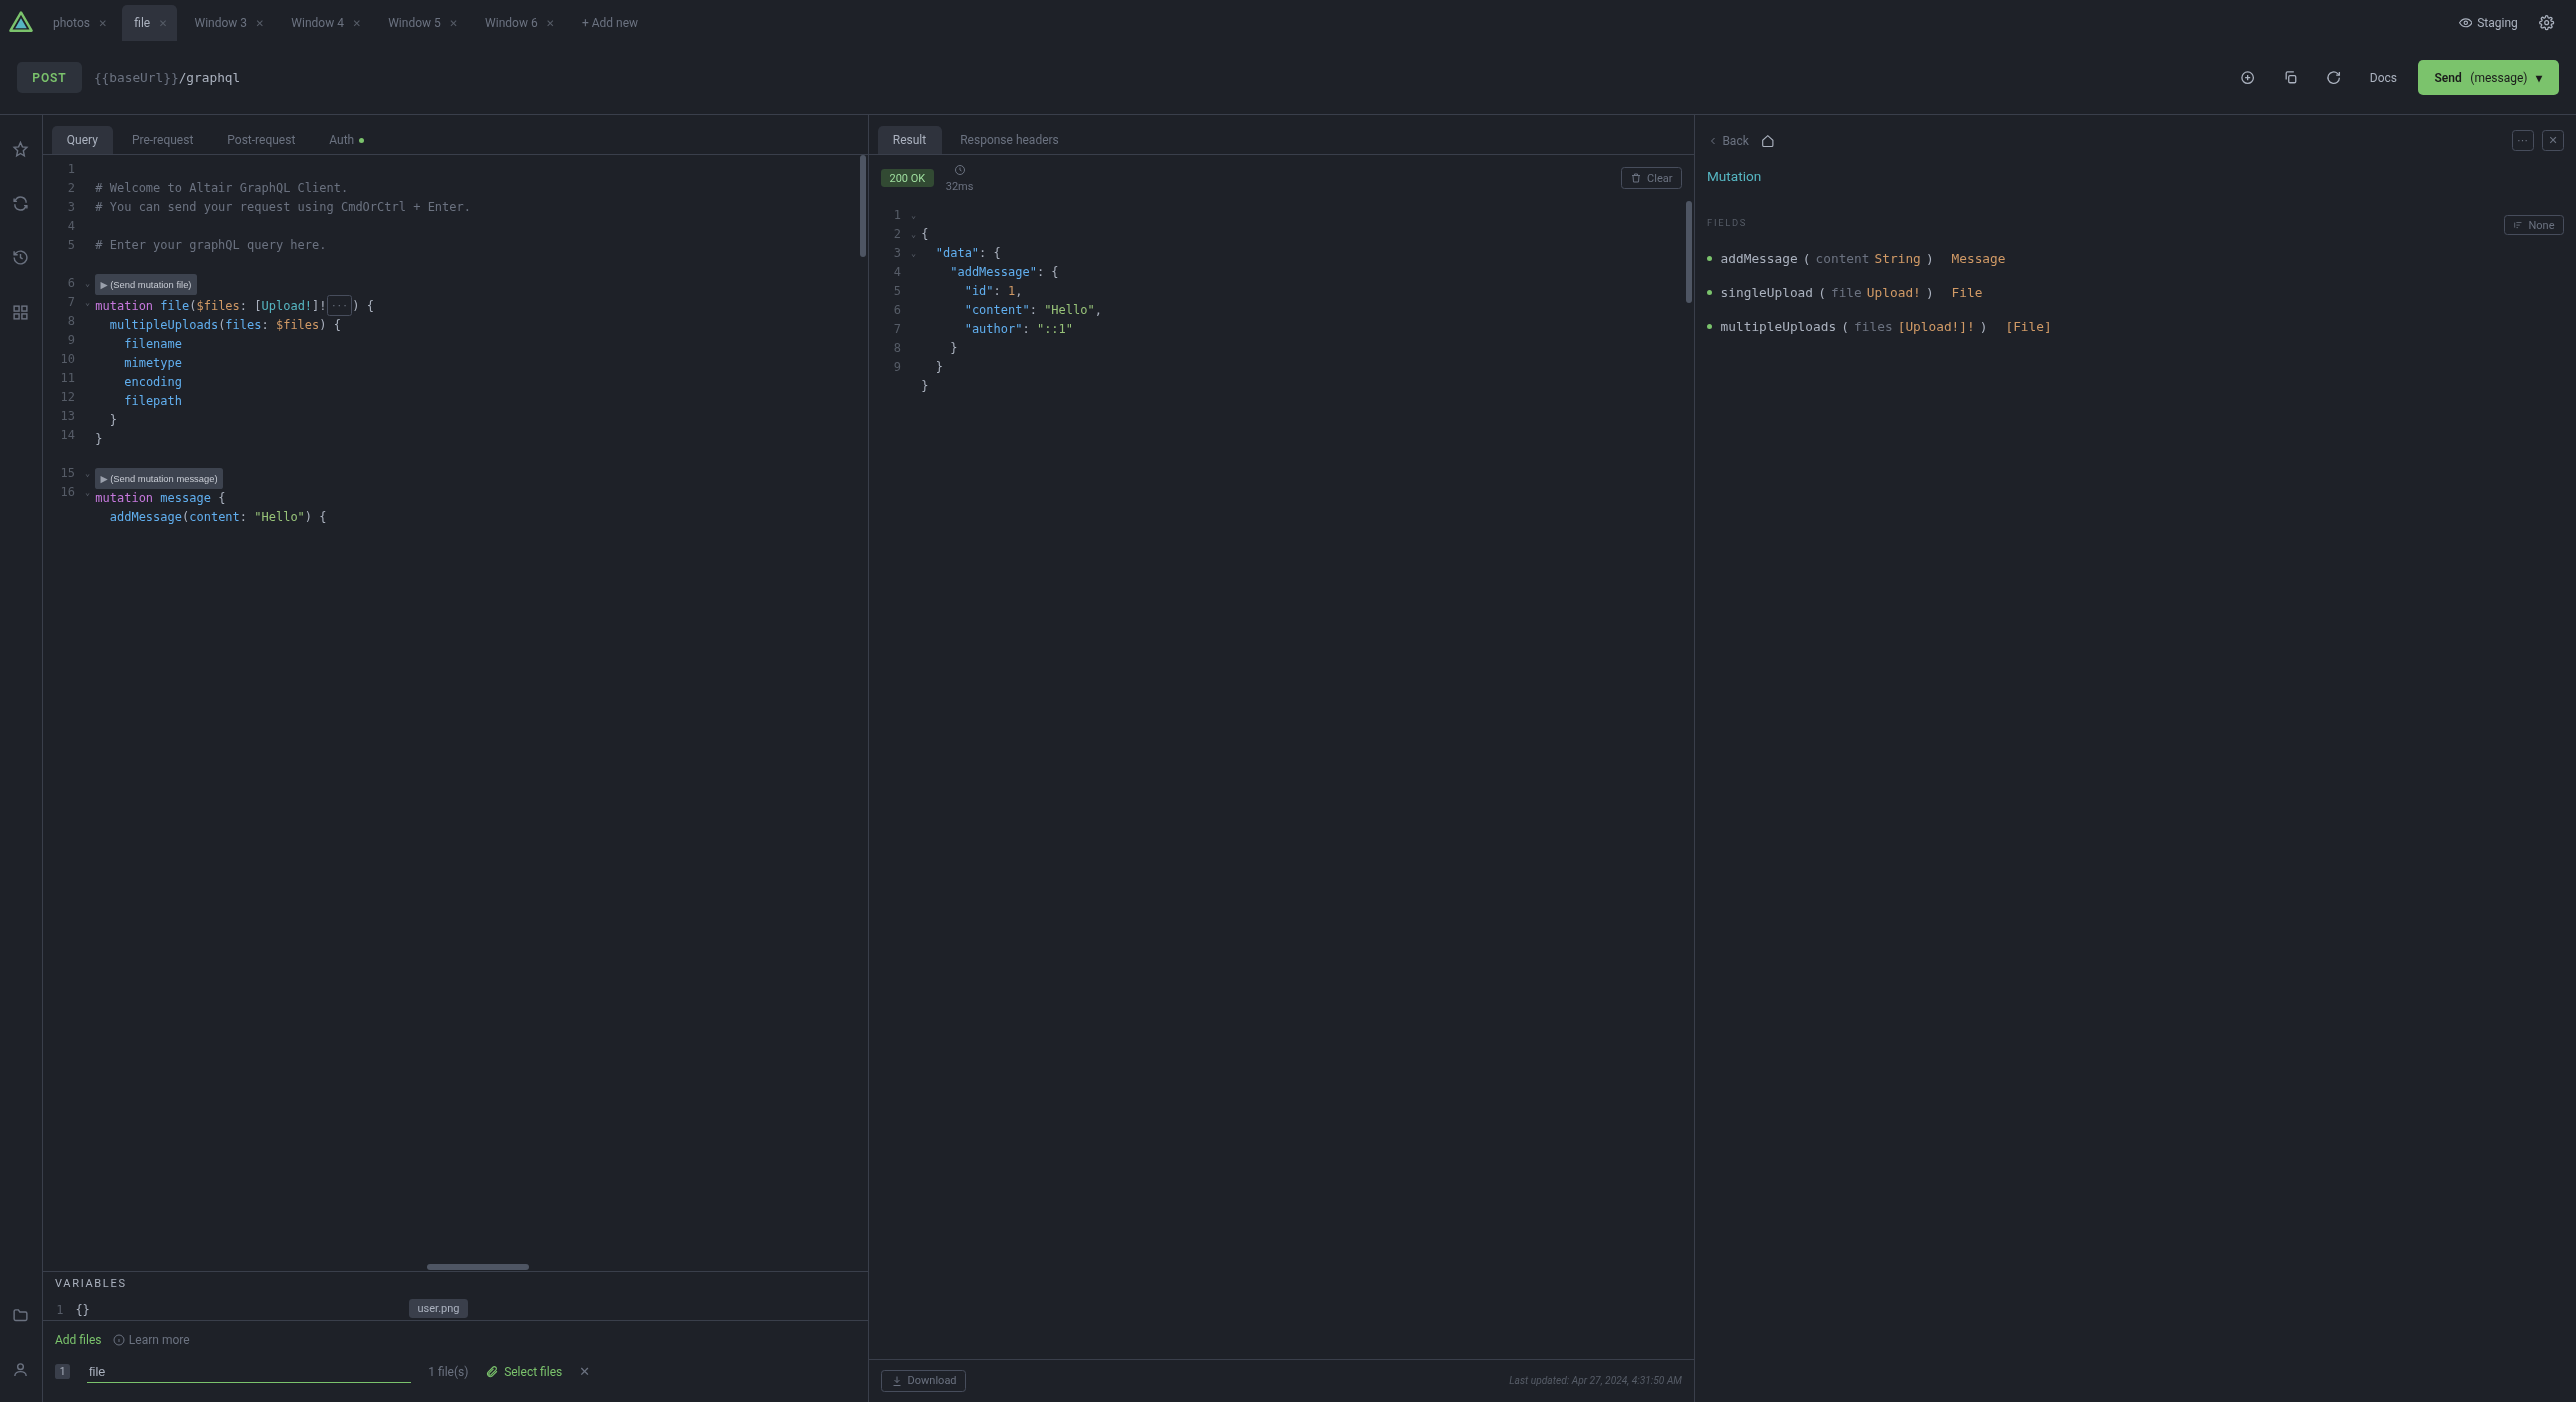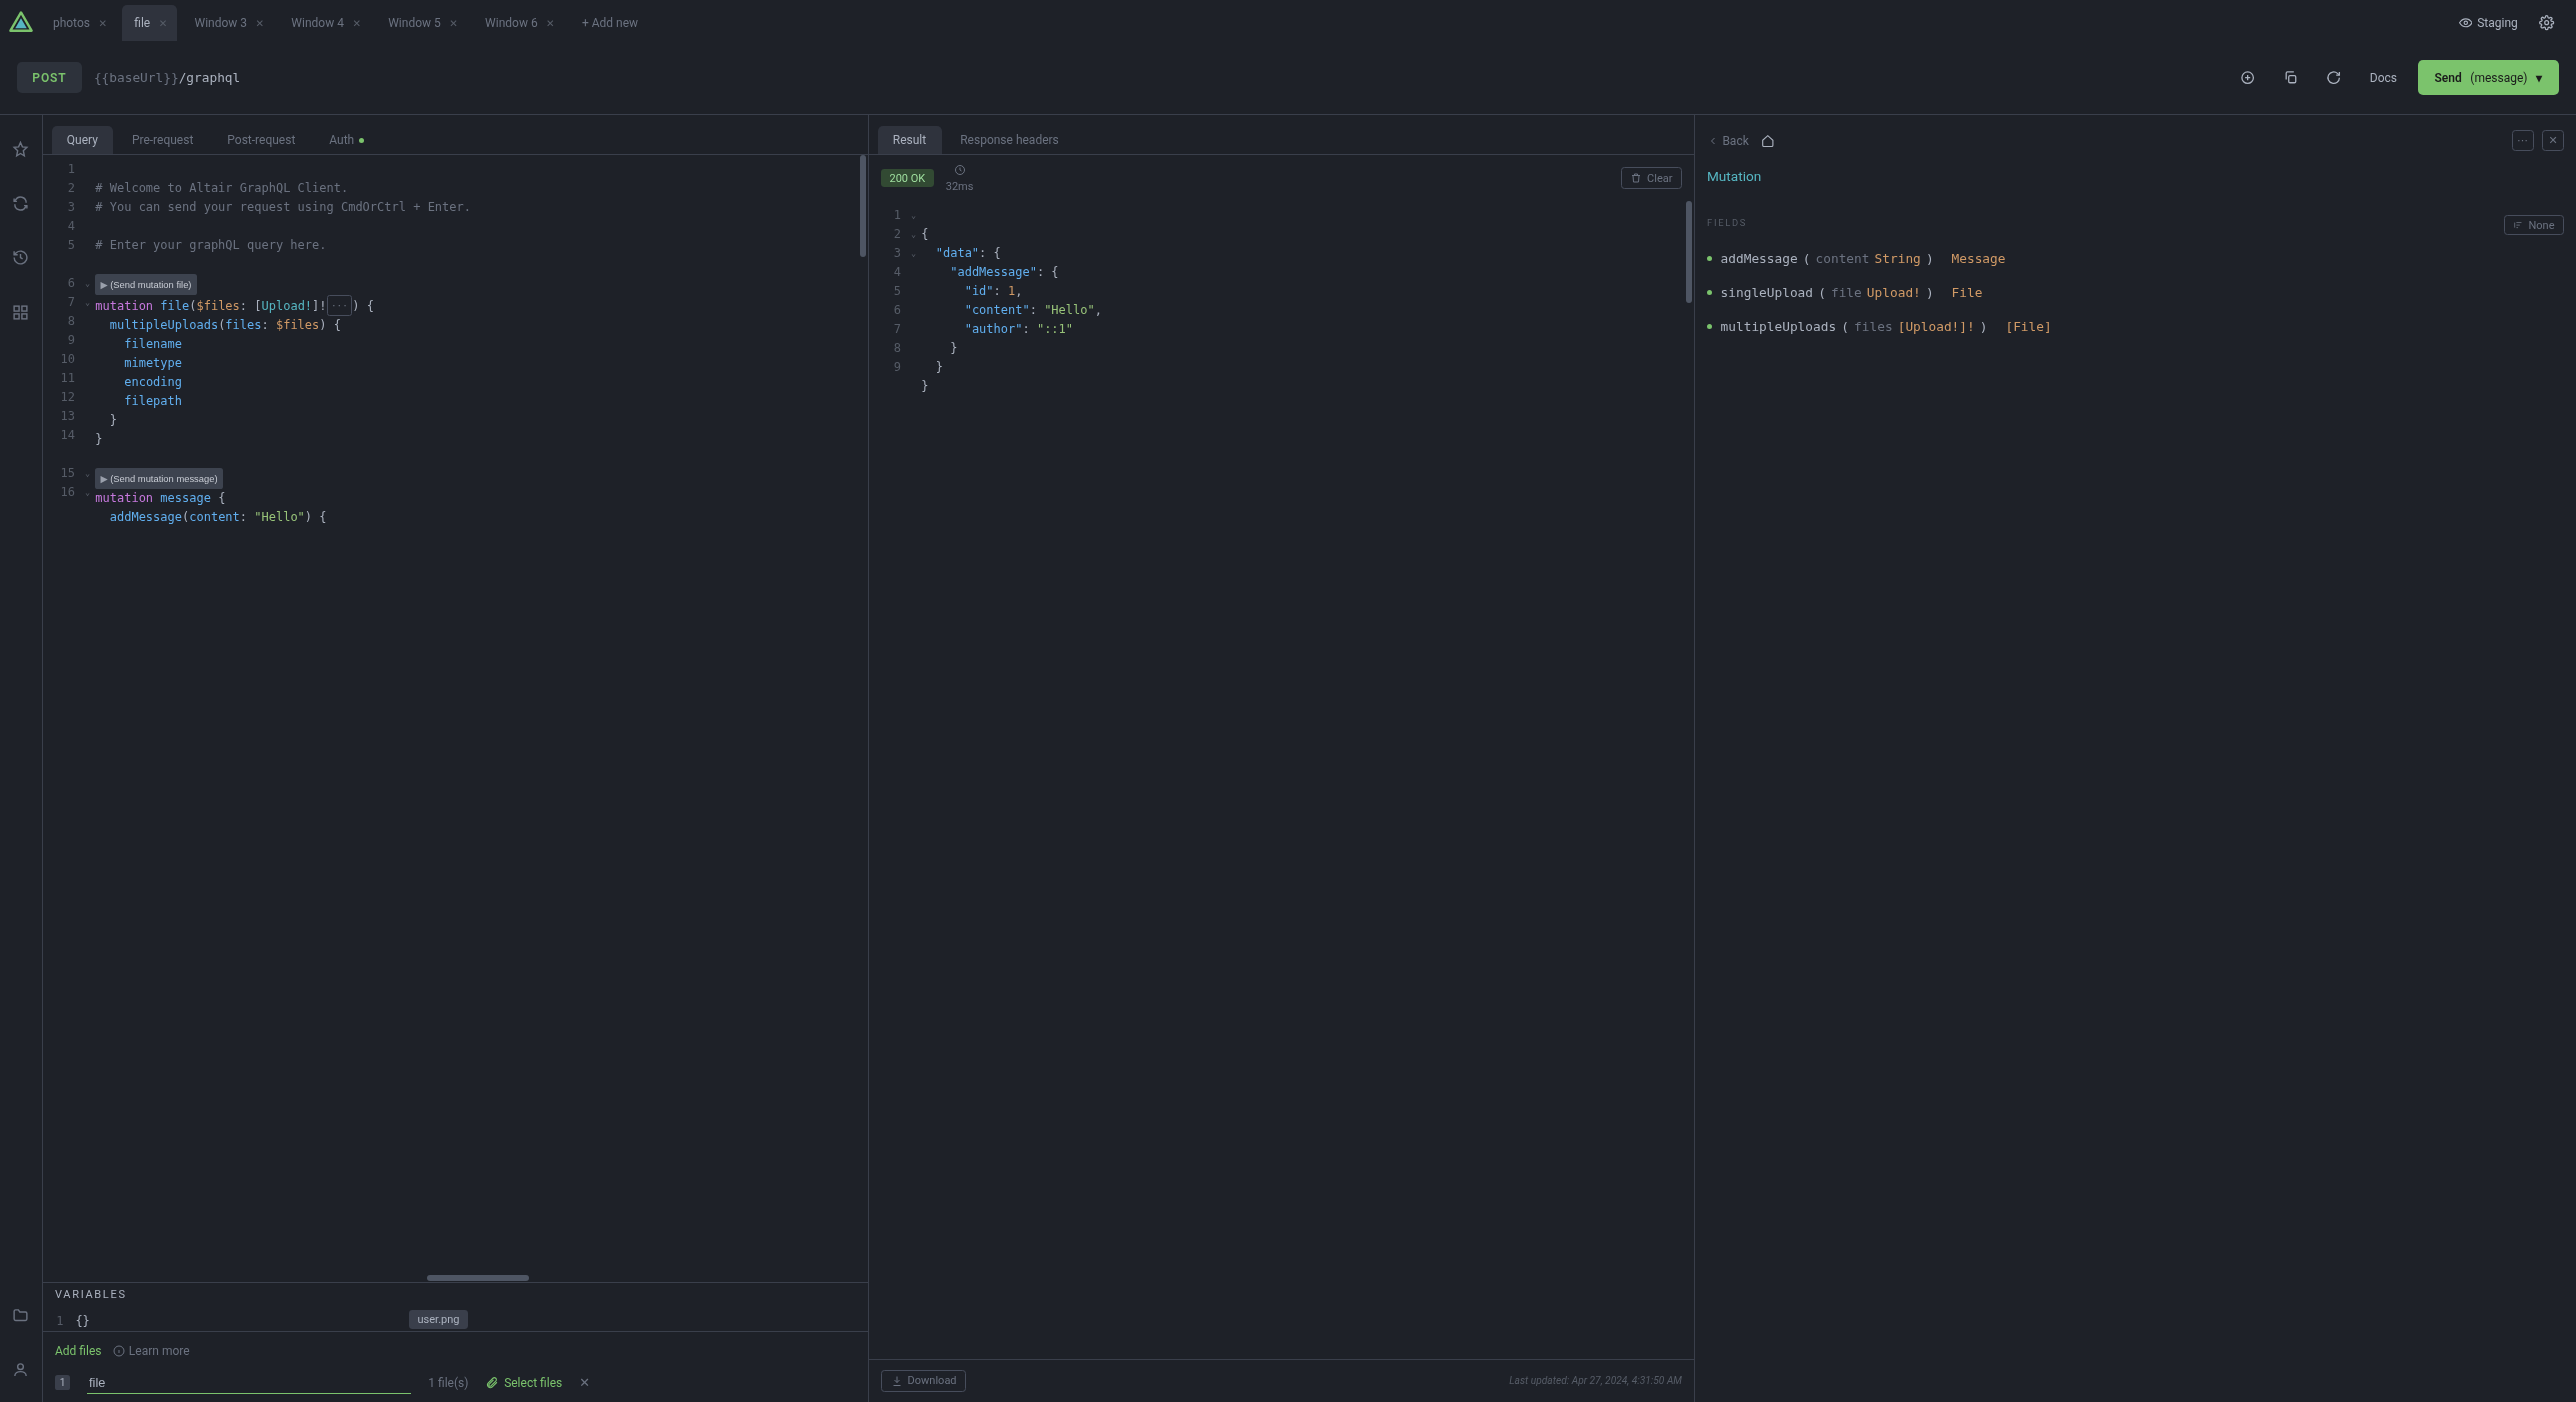--- a/index.html
+++ b/index.html
@@ -262,21 +262,21 @@
 }
 .vars-body {
   display:flex;
 }
 .vars-body .gutter { width: 25.6px; }
 .vars-body .code { padding-left: 6.8px; }
 
 
 .files-row {
   border-top: 0.9px solid var(--border);
-  padding: 12px 12px 8px 12px;
+  padding: 12px 12px 19px 12px;
 }
 .files-top {
   display:flex;align-items:center;gap:12px;
   font-size:12px;
   margin-bottom: 13.6px;
 }
 .files-top .add-files { color: var(--accent); cursor:pointer; }
 .files-top .learn { color: var(--text-dim); display:flex;align-items:center;gap:3.4px; }
 .chip {
   position:absolute;

